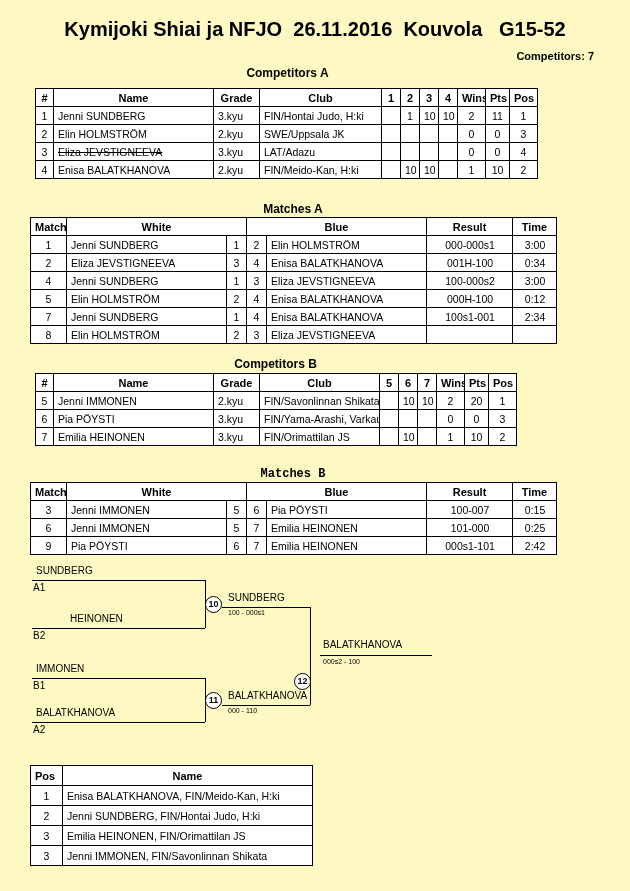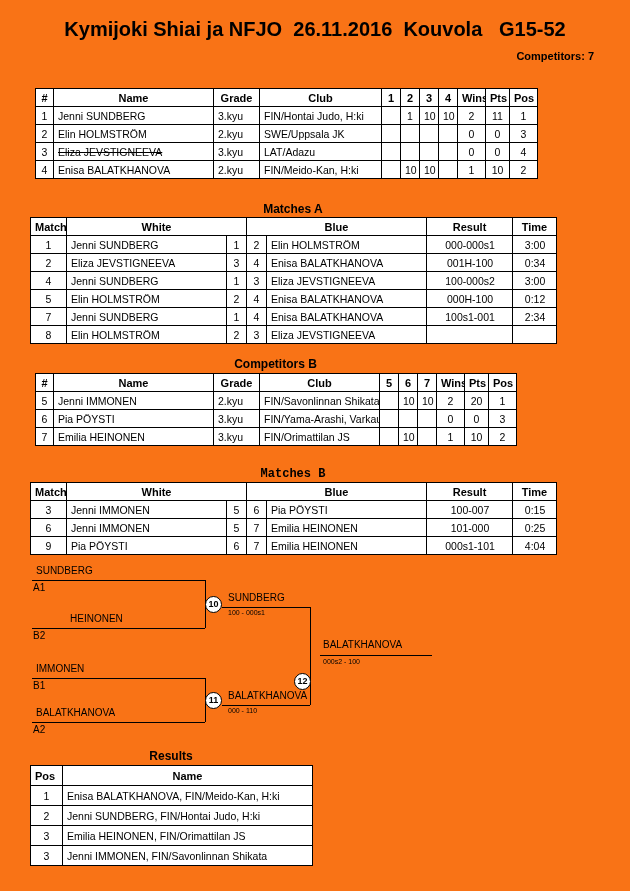--- a/index.html
+++ b/index.html
@@ -1,17 +1,17 @@
 <!DOCTYPE html>
 <html><head>
 <meta charset="utf-8">
 <style>
   html,body { margin:0; padding:0; background:#fff; }
   .page {
-    position:relative; width:630px; height:891px; background:#f97316; color:#000;
+    position:relative; width:630px; height:891px; background:#fef9c3; color:#000;
     font-family:"Liberation Sans", sans-serif; overflow:hidden;
   }
   .title {
     position:absolute; top:18px; left:0; width:630px; text-align:center;
     font-size:20px; font-weight:bold; white-space:pre;
   }
   .count {
     position:absolute; top:50px; right:36px; font-size:11px; font-weight:bold;
   }
   .sec-head {
@@ -55,20 +55,21 @@
   }
 </style>
 </head>
 <body>
 
 <div class="page">
 
   <div class="title">Kymijoki Shiai ja NFJO  26.11.2016  Kouvola   G15-52</div>
   <div class="count">Competitors: 7</div>
 
+  <div class="sec-head h-comp-a">Competitors A</div>
   <table class="tbl-comp-a">
     <colgroup>
       <col style="width:18px">
         <col style="width:160px">
         <col style="width:46px">
         <col style="width:122px">
       <col style="width:19px">
         <col style="width:19px">
         <col style="width:19px">
         <col style="width:19px">
@@ -324,21 +325,21 @@
       <td class="r">101-000</td>
       <td class="r">0:25</td>
     </tr>
     <tr>
       <td class="c">9</td>
       <td class="l">Pia PÖYSTI</td>
       <td class="c">6</td>
       <td class="c">7</td>
       <td class="l">Emilia HEINONEN</td>
       <td class="r">000s1-101</td>
-      <td class="r">4:04</td>
+      <td class="r">2:42</td>
     </tr>
   </tbody>
     </table>
 
   <div class="bracket">
 
     <div class="bk-name" style="left:6px;top:3px;">SUNDBERG</div>
     <div class="bk-line-h" style="left:2px;top:18px;width:173px;"></div>
     <div class="bk-seed" style="left:3px;top:20px;">A1</div>
 
@@ -366,21 +367,20 @@
     <div class="bk-line-h" style="left:192px;top:143px;width:88px;"></div>
     <div class="bk-score" style="left:198px;top:145px;">000 - 110</div>
 
     <div class="bk-line-v" style="left:280px;top:45px;height:98px;"></div>
     <div class="bk-node" style="left:264px;top:83px;margin-top:28px;">12</div>
     <div class="bk-name" style="left:293px;top:77px;">BALATKHANOVA</div>
     <div class="bk-line-h" style="left:290px;top:93px;width:112px;"></div>
     <div class="bk-score" style="left:293px;top:96px;">000s2 - 100</div>
   </div>
 
-  <div class="sec-head h-results">Results</div>
   <table class="tbl-results">
     <colgroup>
         <col style="width:32px">
         <col style="width:250px">
       </colgroup>
     <tbody>
         <tr>
       <th class="l">Pos</th>
       <th>Name</th>
     </tr>

